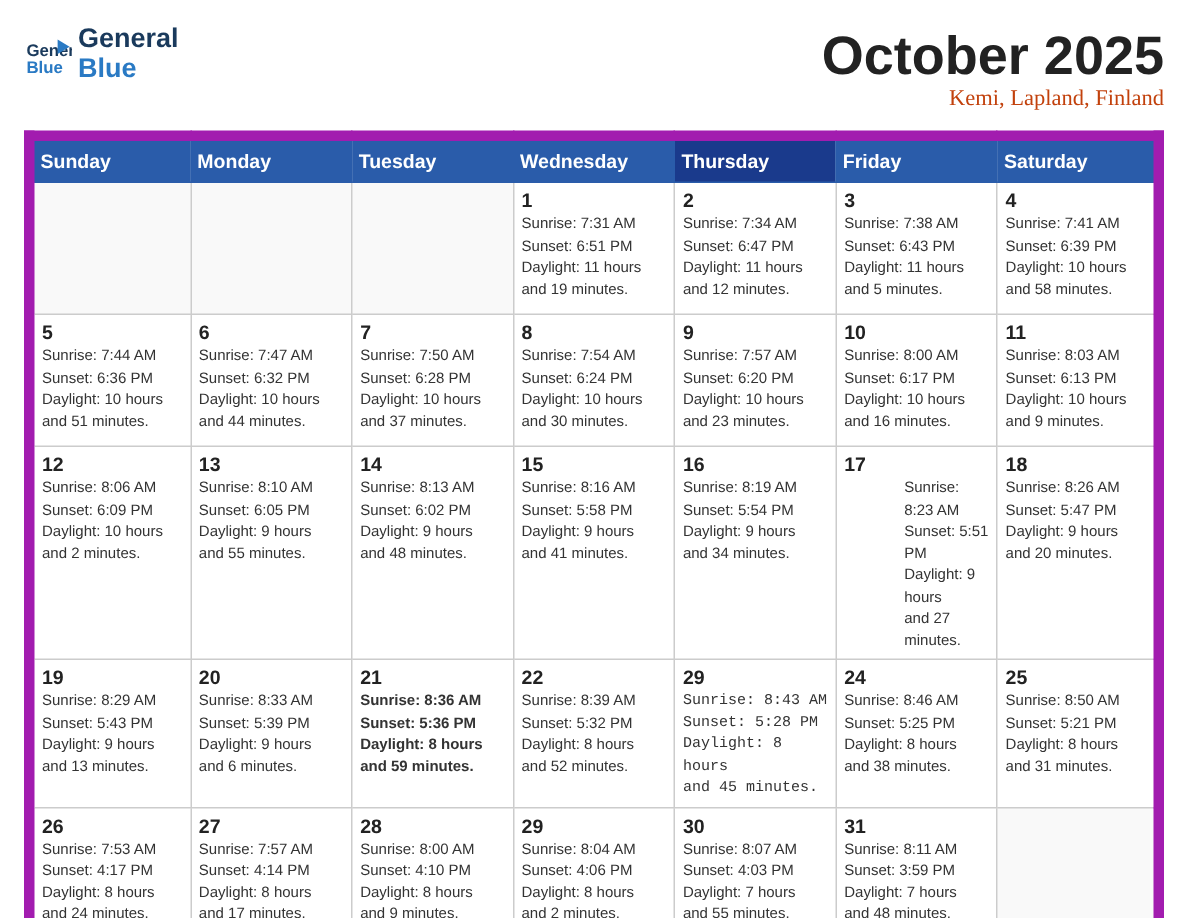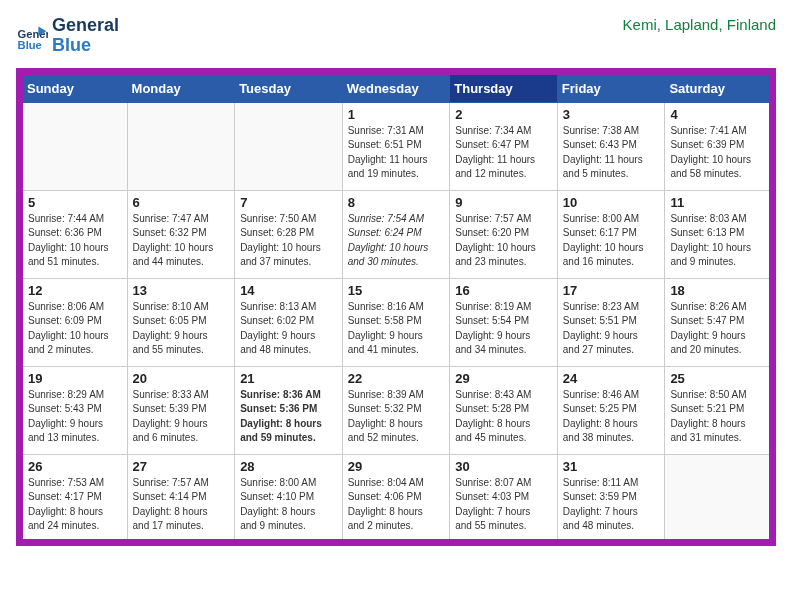--- a/index.html
+++ b/index.html
@@ -37,21 +37,22 @@
     .title-block {
       text-align: right;
     }
     .month-title {
       font-size: 36px;
       font-weight: bold;
       color: #222;
     }
     .subtitle {
       font-size: 15px;
-      color: #15803d;
+      color: #c2410c;
+      font-family: Liberation Serif, serif;
     }
     .calendar {
       width: 100%;
       border-collapse: collapse;
       border: 7px solid #a21caf;
     }
     .calendar th {
       background: #2a5caa;
       color: #fff;
       font-size: 13px;
@@ -97,20 +98,21 @@
       <text x="2" y="22" font-size="14" font-weight="bold" fill="#1a3a5c">General</text>
       <text x="2" y="36" font-size="14" font-weight="bold" fill="#2a7ac4">Blue</text>
       <polygon points="28,8 38,14 28,20" fill="#2a7ac4"></polygon>
     </svg>
     <div class="logo-text">
       <span>General</span>
       <span style="color:#2a7ac4">Blue</span>
     </div>
   </div>
   <div class="title-block">
+    <div class="month-title">October 2025</div>
     <div class="subtitle">Kemi, Lapland, Finland</div>
   </div>
 </div>
 
 <table class="calendar">
   <thead>
     <tr>
     <th>Sunday</th>
         <th>Monday</th>
         <th>Tuesday</th>
@@ -171,21 +173,21 @@
         </td>
         <td>
           <div class="day-number">7</div>
           <div class="day-info" style="white-space: pre-line;">Sunrise: 7:50 AM
 Sunset: 6:28 PM
 Daylight: 10 hours
 and 37 minutes.</div>
         </td>
         <td>
           <div class="day-number">8</div>
-          <div class="day-info" style="white-space: pre-line; font-style: italic;">Sunrise: 7:54 AM
+          <div class="day-info" style="white-space: pre-line;">Sunrise: 7:54 AM
 Sunset: 6:24 PM
 Daylight: 10 hours
 and 30 minutes.</div>
         </td>
         <td>
           <div class="day-number">9</div>
           <div class="day-info" style="white-space: pre-line;">Sunrise: 7:57 AM
 Sunset: 6:20 PM
 Daylight: 10 hours
 and 23 minutes.</div>
@@ -236,21 +238,21 @@
         </td>
         <td>
           <div class="day-number">16</div>
           <div class="day-info" style="white-space: pre-line;">Sunrise: 8:19 AM
 Sunset: 5:54 PM
 Daylight: 9 hours
 and 34 minutes.</div>
         </td>
         <td>
           <div class="day-number">17</div>
-          <div class="day-info" style="white-space: pre-line;">Sunrise: 8:23 AM
+          <div class="day-info" style="white-space: pre-line; margin-left: 40px;">Sunrise: 8:23 AM
 Sunset: 5:51 PM
 Daylight: 9 hours
 and 27 minutes.</div>
         </td>
         <td>
           <div class="day-number">18</div>
           <div class="day-info" style="white-space: pre-line;">Sunrise: 8:26 AM
 Sunset: 5:47 PM
 Daylight: 9 hours
 and 20 minutes.</div>
@@ -280,21 +282,21 @@
         </td>
         <td>
           <div class="day-number">22</div>
           <div class="day-info" style="white-space: pre-line;">Sunrise: 8:39 AM
 Sunset: 5:32 PM
 Daylight: 8 hours
 and 52 minutes.</div>
         </td>
         <td>
           <div class="day-number">29</div>
-          <div class="day-info" style="white-space: pre-line;">Sunrise: 8:43 AM
+          <div class="day-info" style="white-space: pre-line; font-family: Liberation Mono, monospace;">Sunrise: 8:43 AM
 Sunset: 5:28 PM
 Daylight: 8 hours
 and 45 minutes.</div>
         </td>
         <td>
           <div class="day-number">24</div>
           <div class="day-info" style="white-space: pre-line;">Sunrise: 8:46 AM
 Sunset: 5:25 PM
 Daylight: 8 hours
 and 38 minutes.</div>

